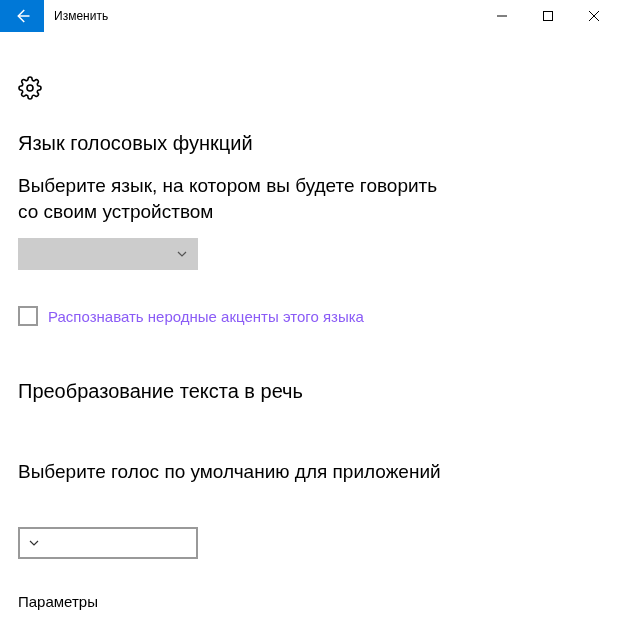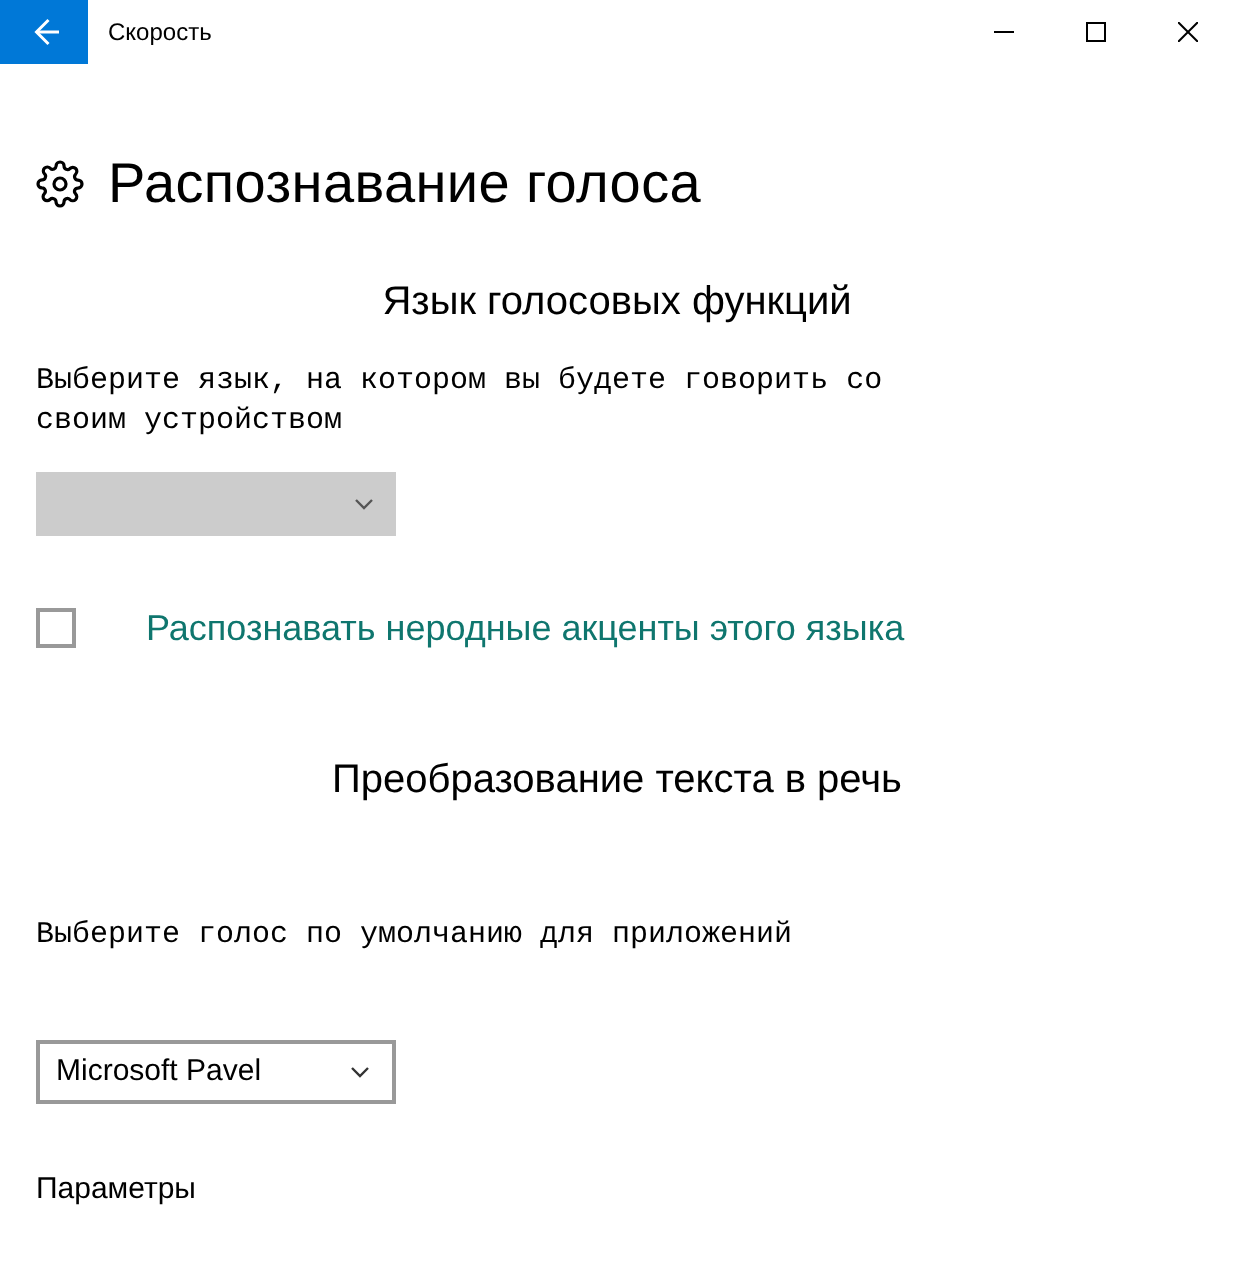--- a/index.html
+++ b/index.html
@@ -59,29 +59,27 @@
   .gear-icon { width: 24px; height: 24px; }
   .page-title {
     font-size: 28px;
     font-weight: 300;
     letter-spacing: 0.2px;
   }
   .section-heading {
     font-size: 20px;
     font-weight: 400;
     margin-bottom: 18px;
-    text-align: center;
   }
   .descr {
-    font-size: 15px;
+    font-size: 19px;
     color: #000;
     margin-bottom: 14px;
     line-height: 1.35;
     max-width: 430px;
-    font-family: Liberation Mono, monospace;
   }
   .combo {
     width: 180px;
     height: 32px;
     background: #ccc;
     border: none;
     display: flex;
     align-items: center;
     justify-content: flex-end;
     padding-right: 10px;
@@ -100,42 +98,41 @@
     gap: 10px;
     margin-bottom: 54px;
   }
   .checkbox {
     width: 20px;
     height: 20px;
     border: 2px solid #999;
     background: #fff;
   }
   .checkbox-label {
-    color: #0f766e;
-    font-size: 18px;
-    margin-left: 25px;
+    color: #8b5cf6;
+    font-size: 15px;
   }
   .field-label {
     font-size: 15px;
     margin-bottom: 8px;
   }
   .spacer-tts { height: 38px; }
   .spacer-voice { height: 28px; }
 </style>
 </head>
 <body>
 
 <div class="titlebar">
   <div class="back-btn">
     <svg viewBox="0 0 24 24" fill="none" stroke="white" stroke-width="2">
       <polyline points="15 4 7 12 15 20"></polyline>
       <line x1="7" y1="12" x2="22" y2="12"></line>
     </svg>
   </div>
-  <div class="title-text">Скорость</div>
+  <div class="title-text">Изменить</div>
   <div class="win-controls">
     <div class="win-btn">
       <svg viewBox="0 0 10 10">
           <line x1="0" y1="5" x2="10" y2="5" stroke="black" stroke-width="1"></line>
         </svg>
     </div>
     <div class="win-btn">
       <svg viewBox="0 0 10 10">
           <rect x="0.5" y="0.5" width="9" height="9" fill="none" stroke="black" stroke-width="1"></rect>
         </svg>
@@ -149,21 +146,20 @@
   </div>
 </div>
 
 <div class="content">
 
   <div class="page-title-row">
     <svg class="gear-icon" viewBox="0 0 24 24" fill="none" stroke="black" stroke-width="1.6">
       <circle cx="12" cy="12" r="3"></circle>
       <path d="M19.4 15a1.7 1.7 0 0 0 .34 1.87l.06.06a2 2 0 1 1-2.83 2.83l-.06-.06a1.7 1.7 0 0 0-1.87-.34 1.7 1.7 0 0 0-1.03 1.56V21a2 2 0 1 1-4 0v-.09a1.7 1.7 0 0 0-1.11-1.56 1.7 1.7 0 0 0-1.87.34l-.06.06a2 2 0 1 1-2.83-2.83l.06-.06a1.7 1.7 0 0 0 .34-1.87 1.7 1.7 0 0 0-1.56-1.03H3a2 2 0 1 1 0-4h.09a1.7 1.7 0 0 0 1.56-1.11 1.7 1.7 0 0 0-.34-1.87l-.06-.06a2 2 0 1 1 2.83-2.83l.06.06a1.7 1.7 0 0 0 1.87.34h0A1.7 1.7 0 0 0 10.04 3.1V3a2 2 0 1 1 4 0v.09a1.7 1.7 0 0 0 1.03 1.56 1.7 1.7 0 0 0 1.87-.34l.06-.06a2 2 0 1 1 2.83 2.83l-.06.06a1.7 1.7 0 0 0-.34 1.87v0a1.7 1.7 0 0 0 1.56 1.03H21a2 2 0 1 1 0 4h-.09a1.7 1.7 0 0 0-1.56 1.03z"></path>
     </svg>
-    <div class="page-title">Распознавание голоса</div>
   </div>
 
   <div class="section-heading">Язык голосовых функций</div>
   <div class="descr">Выберите язык, на котором вы будете говорить со своим устройством</div>
 
   <div class="combo">
     <svg width="12" height="12" viewBox="0 0 12 12">
         <polyline points="2 4 6 8 10 4" fill="none" stroke="#555" stroke-width="1.2"></polyline>
       </svg>
   </div>
@@ -172,21 +168,20 @@
     <div class="checkbox"></div>
     <div class="checkbox-label">Распознавать неродные акценты этого языка</div>
   </div>
 
   <div class="section-heading">Преобразование текста в речь</div>
   <div class="spacer-tts"></div>
   <div class="descr">Выберите голос по умолчанию для приложений</div>
   <div class="spacer-voice"></div>
 
   <div class="combo outlined">
-    <span>Microsoft Pavel</span>
     <svg width="12" height="12" viewBox="0 0 12 12">
         <polyline points="2 4 6 8 10 4" fill="none" stroke="#333" stroke-width="1.2"></polyline>
       </svg>
   </div>
 
   <div style="height:34px"></div>
 
   <div class="field-label">Параметры</div>
 
 </div>

